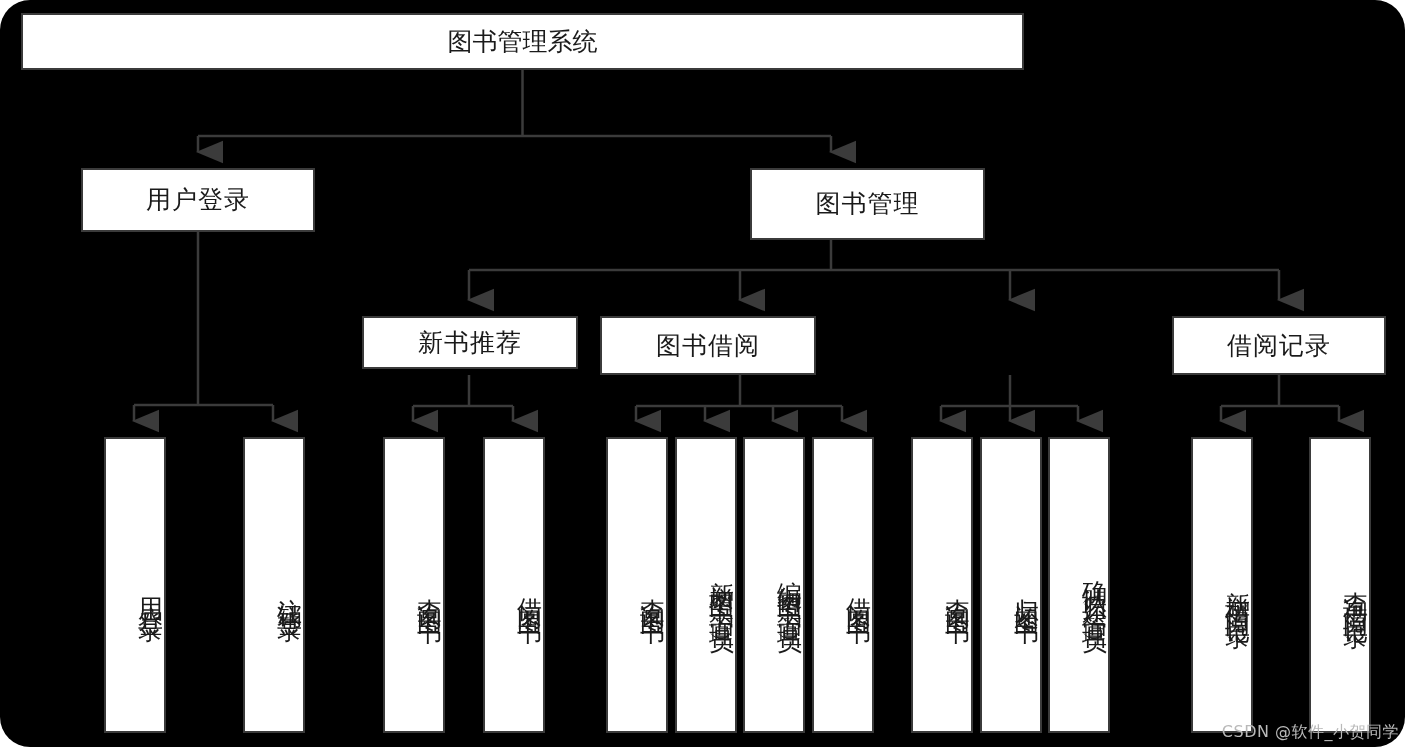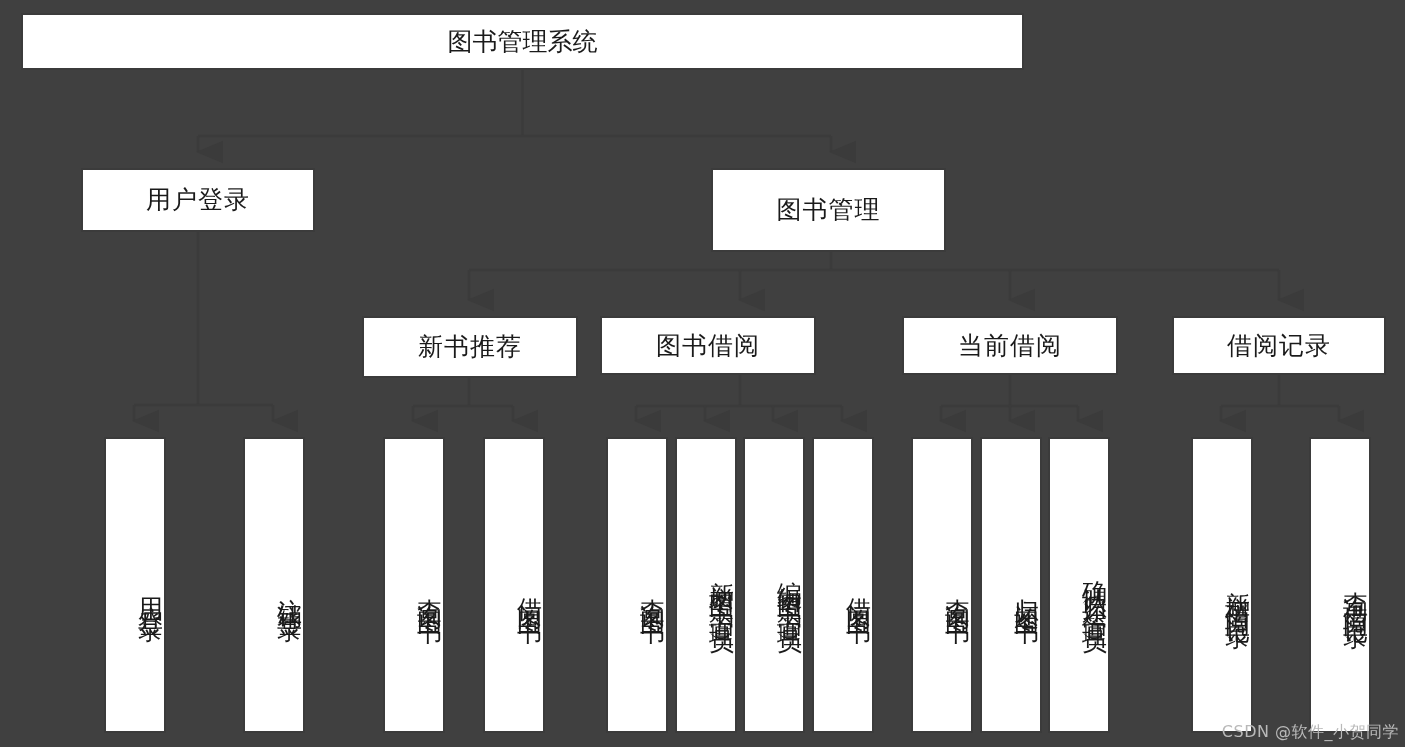--- a/index.html
+++ b/index.html
@@ -7,22 +7,23 @@
     padding: 0;
     background: #ffffff;
   }
   body {
     font-family: "DejaVu Sans", "Liberation Sans", sans-serif;
   }
   #canvas {
     position: relative;
     width: 1405px;
     height: 747px;
-    background: #404040;
+    background: #000000;
     overflow: hidden;
+    border-radius: 30px;
   }
   svg.wires {
     position: absolute;
     left: 0;
     top: 0;
     width: 1405px;
     height: 747px;
     pointer-events: none;
   }
   .node {
@@ -124,32 +125,29 @@
     </g>
   </svg>
 
   <div class="node root" style="left:21px; top:13px; width:1003px; height:57px;">
     <span>图书管理系统</span>
   </div>
 
   <div class="node horiz" style="left:81px; top:168px; width:234px; height:64px;">
     <span>用户登录</span>
   </div>
-  <div class="node horiz" style="left:711px; top:168px; width:235px; height:84px;">
+  <div class="node horiz" style="left:750px; top:168px; width:235px; height:72px;">
     <span>图书管理</span>
   </div>
 
-  <div class="node horiz" style="left:362px; top:316px; width:216px; height:62px;">
+  <div class="node horiz" style="left:362px; top:316px; width:216px; height:53px;">
     <span>新书推荐</span>
   </div>
   <div class="node horiz" style="left:600px; top:316px; width:216px; height:59px;">
     <span>图书借阅</span>
-  </div>
-  <div class="node horiz" style="left:902px; top:316px; width:216px; height:59px;">
-    <span>当前借阅</span>
   </div>
   <div class="node horiz" style="left:1172px; top:316px; width:214px; height:59px;align-items:center;">
     <span>借阅记录</span>
   </div>
 
   <div class="node leaf" style="left:104px; top:437px; width:62px; height:296px;">
     <span class="leaf-text">用户登录</span>
   </div>
   <div class="node leaf" style="left:243px; top:437px; width:62px; height:296px;">
     <span class="leaf-text">注销登录</span>

